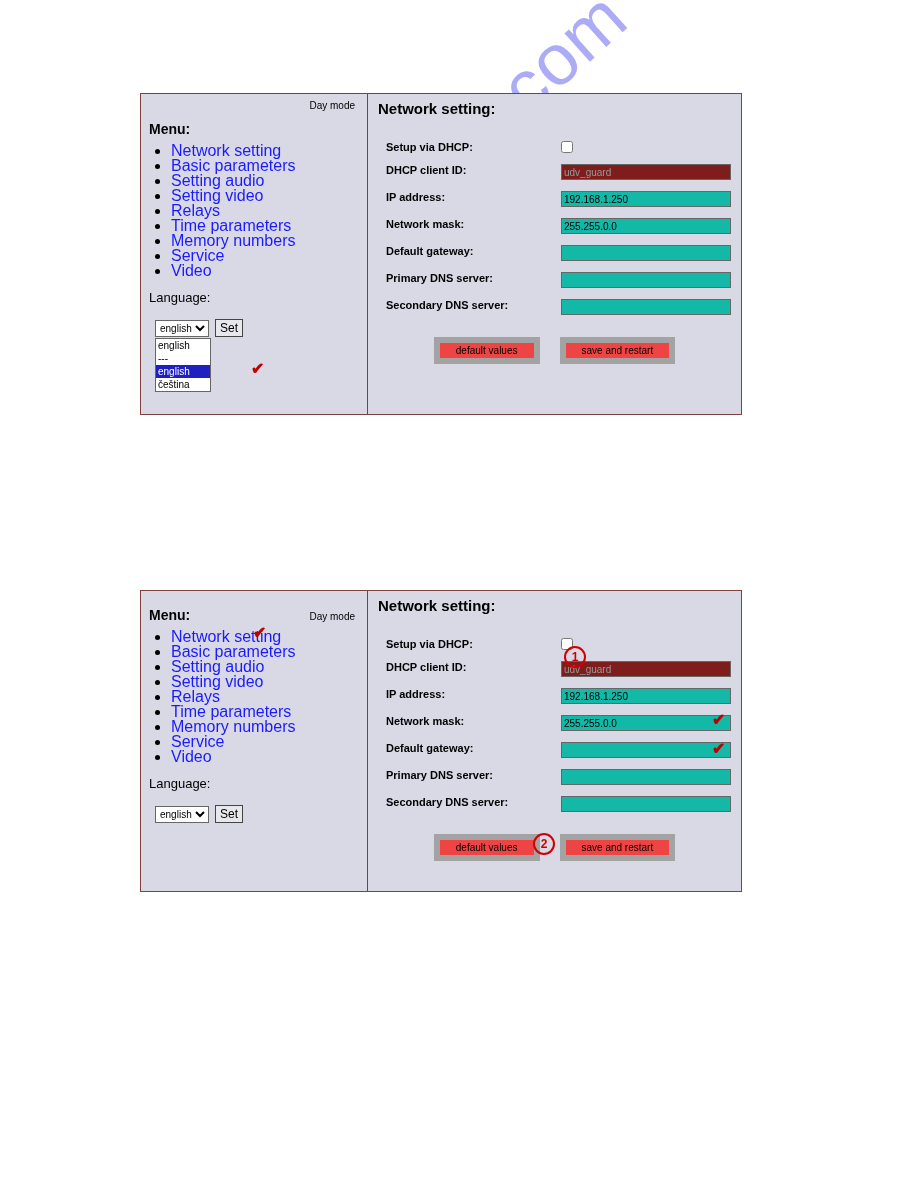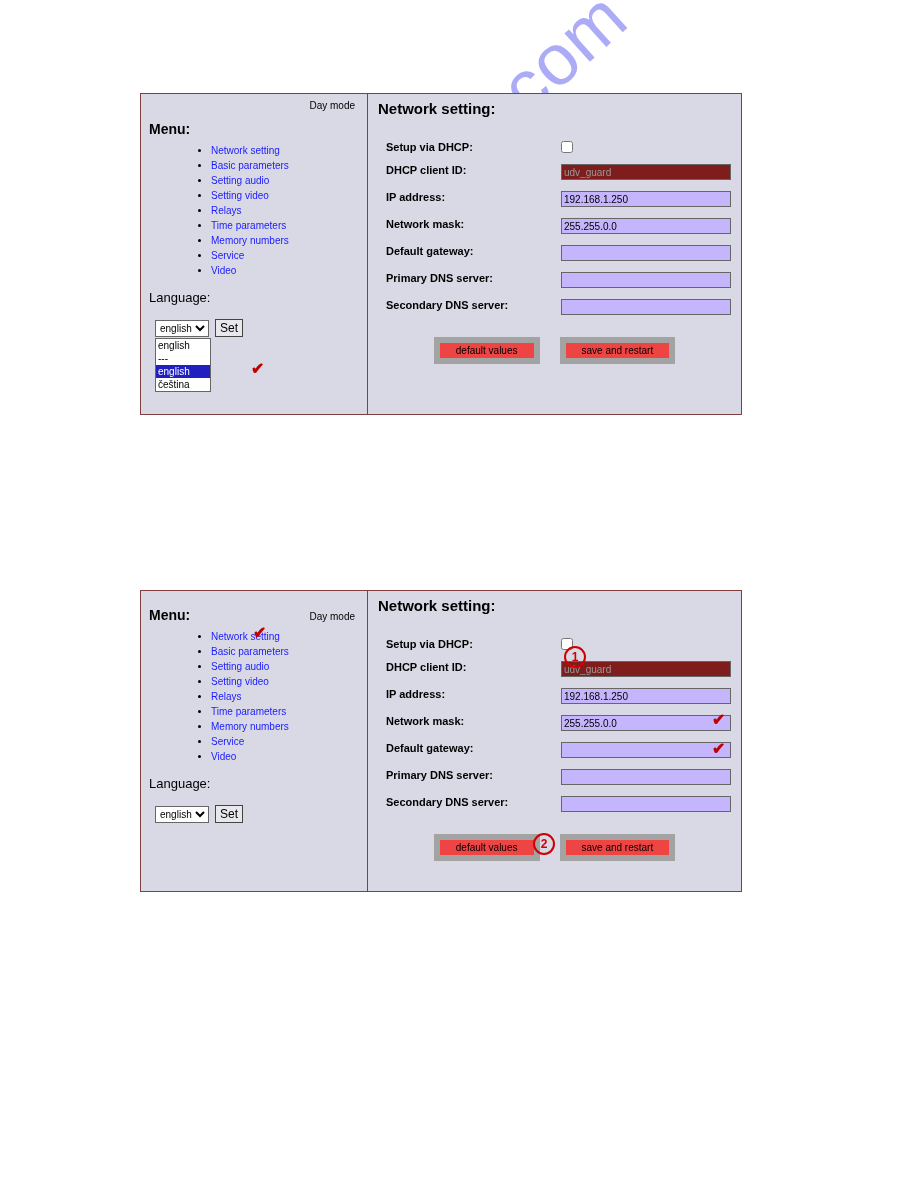--- a/index.html
+++ b/index.html
@@ -41,22 +41,21 @@
     margin: 10px 0 6px 0;
   }
   ul.menu {
     margin: 2px 0 0 0;
     padding-left: 22px;
     list-style: disc;
   }
   ul.menu li {
     color: #000;
     line-height: 15px;
-    font-size: 10px;
-    margin-left: 40px;
+    font-size: 16px;
   }
   ul.menu li span {
     color: #1a1aff;
     cursor: pointer;
   }
   .lang-h {
     font-size: 13px;
     margin-top: 12px;
   }
   .lang-row {
@@ -108,21 +107,21 @@
   .flab {
     width: 160px;
     font-weight: bold;
     font-size: 11px;
     padding-left: 8px;
   }
   .ftxt {
     width: 170px;
     height: 16px;
     border: 1px solid #666;
-    background: #c4b5fd;
+    background: #14b8a6;
     font-size: 10px;
     padding: 0 2px;
     box-sizing: border-box;
   }
   .ftxt.dis { color: #999; background: #7f1d1d; }
   .chk {
     width: 12px; height: 12px;
     margin: 0;
     border: 1px solid #666;
     background: #fff;

